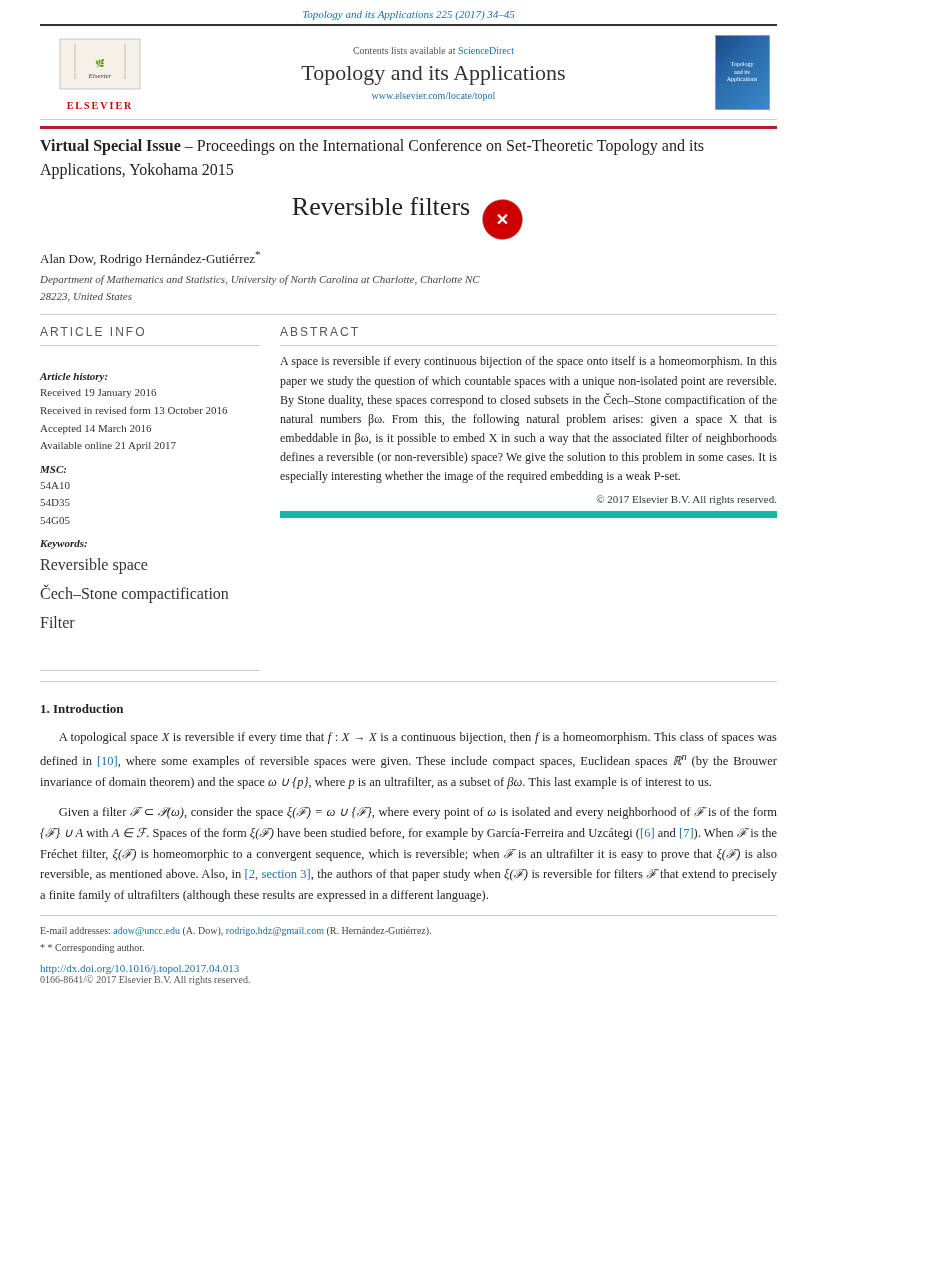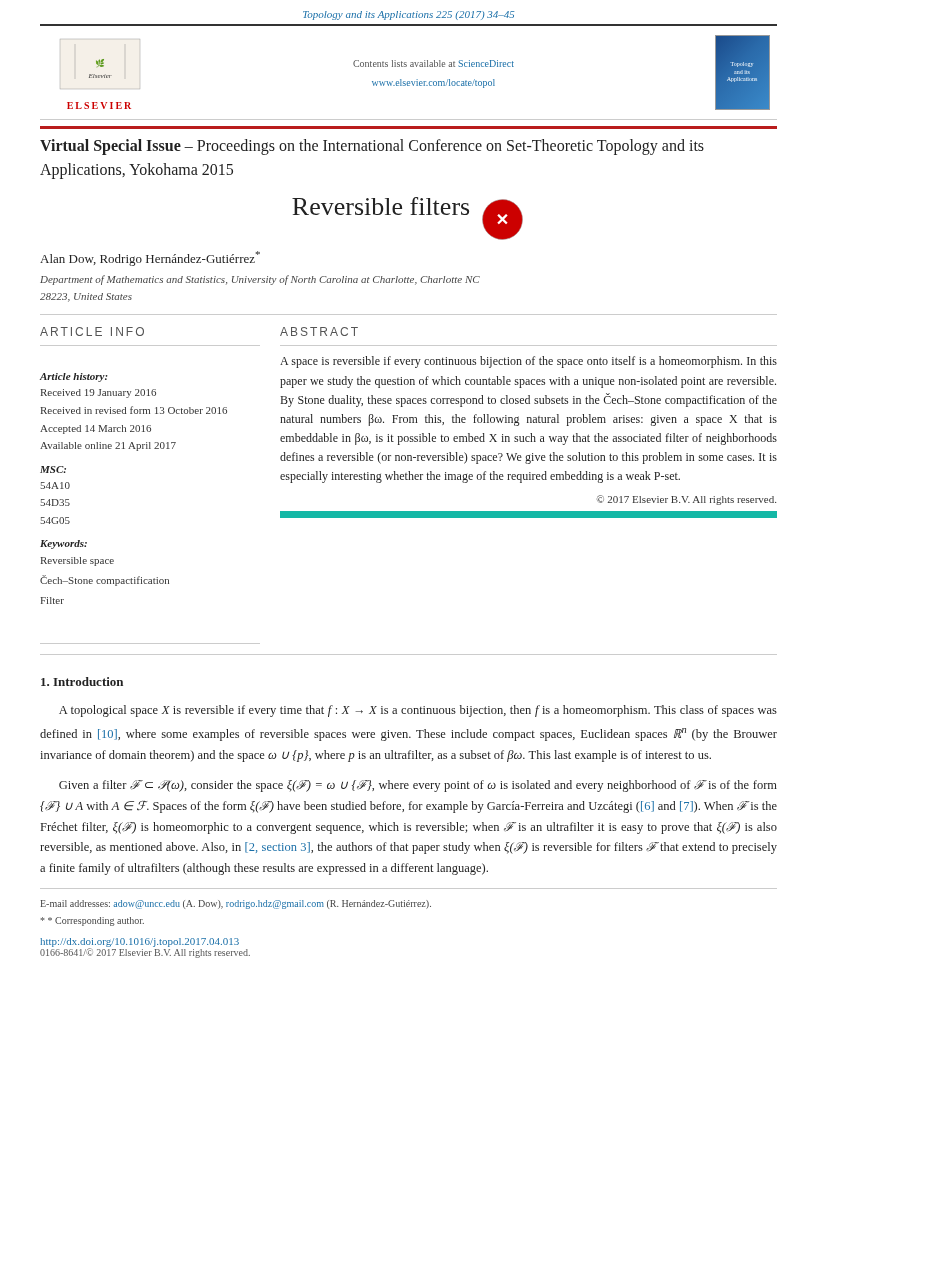--- a/index.html
+++ b/index.html
@@ -203,21 +203,21 @@
       font-weight: bold;
       font-size: 11px;
       margin-bottom: 2px;
     }
     .info-line {
       font-size: 11px;
       color: #333;
       line-height: 1.6;
     }
     .keywords-list {
-      font-size: 11px;
+      font-size: 16px;
       color: #333;
       line-height: 1.8;
     }
     
     .abstract-box {
       border-top: 1px solid #ccc;
       border-bottom: 7px solid #14b8a6;
       padding: 6px 0 6px 0;
     }
     .abstract-text {
@@ -313,20 +313,21 @@
         </svg>
         <div class="elsevier-text">ELSEVIER</div>
       </div>
     </div>
 
     <div class="journal-title-area">
       <div class="contents-line">
         <span>Contents lists available at</span>
         <a href="#" style="color:#1a6fa8;text-decoration:none;">ScienceDirect</a>
       </div>
+      <div class="journal-title-main">Topology and its Applications</div>
       <div class="journal-url">
         <a href="#" style="color:#1a6fa8;text-decoration:none;">www.elsevier.com/locate/topol</a>
       </div>
     </div>
 
     <div class="journal-cover">
       <div class="cover-box">
         <div class="cover-text">Topology<br>and its<br>Applications</div>
       </div>
     </div>

